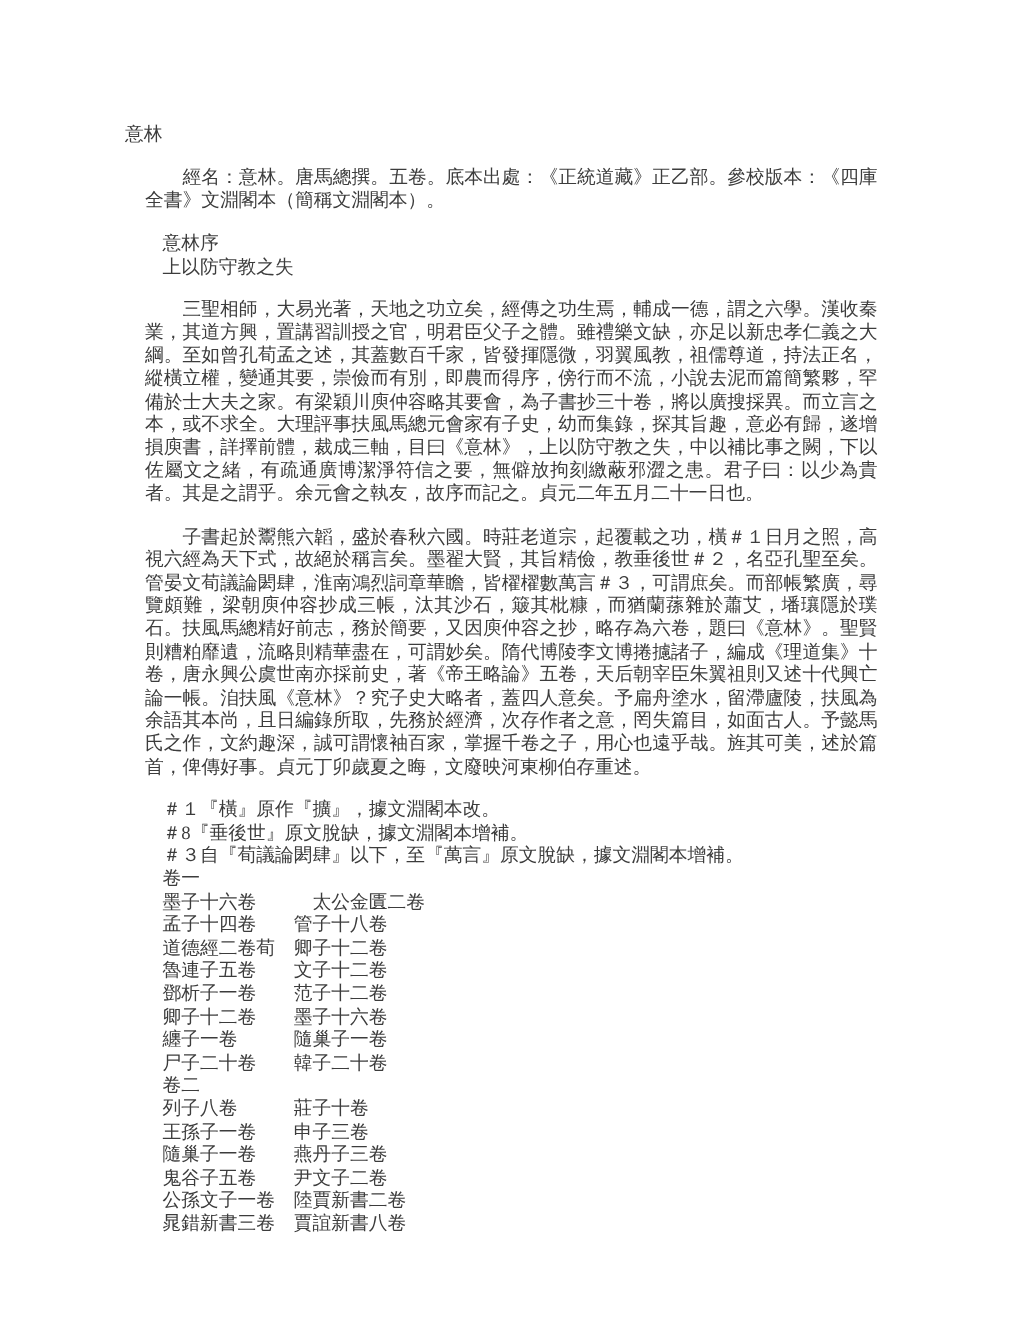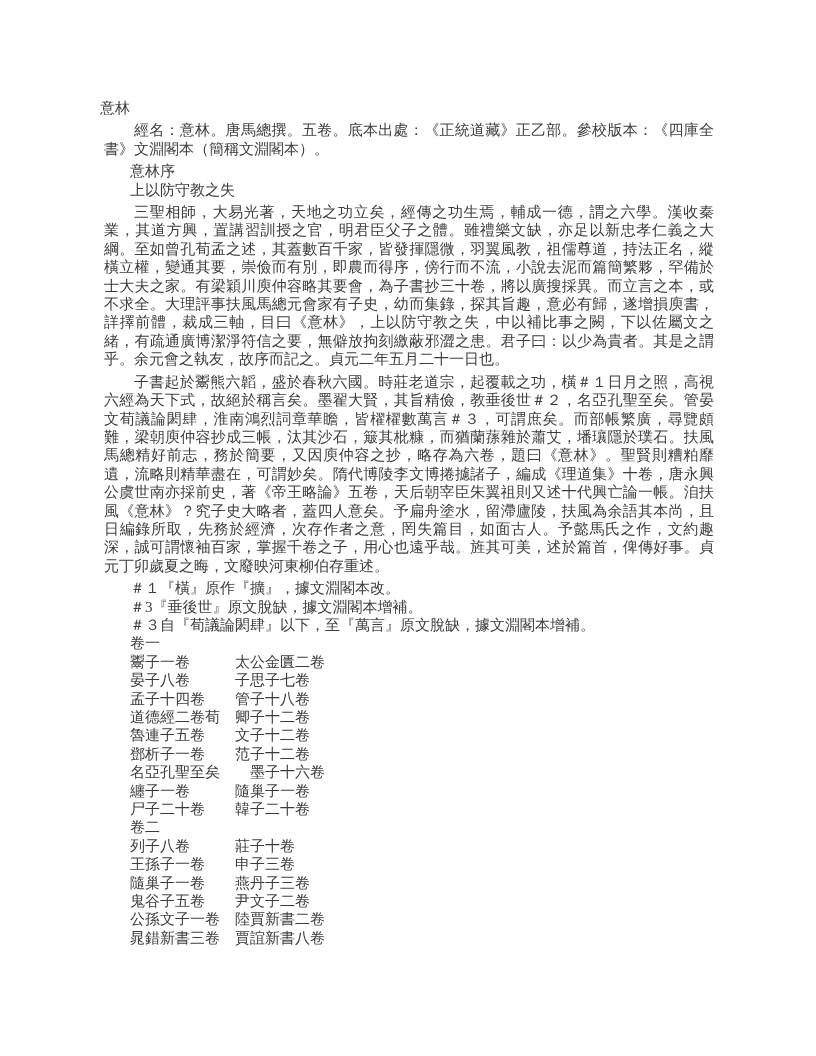--- a/index.html
+++ b/index.html
@@ -26,21 +26,21 @@
     text-align: justify;
     text-justify: inter-character;
   }
   .line {
     margin: 0;
   }
   .indent {
     text-indent: 2em;
   }
   .para {
-    margin: 4px;
+    margin: 16px;
     text-indent: 2em;
   }
 </style>
 </head>
 <body>
 
 <div class="doc-page">
   <div class="text-block">
 
     <div class="line">意林</div>
@@ -49,35 +49,34 @@
 
     <div class="line indent">意林序</div>
     <div class="line indent">上以防守教之失</div>
 
     <p class="para">三聖相師，大易光著，天地之功立矣，經傳之功生焉，輔成一德，謂之六學。漢收秦業，其道方興，置講習訓授之官，明君臣父子之體。雖禮樂文缺，亦足以新忠孝仁義之大綱。至如曾孔荀孟之述，其蓋數百千家，皆發揮隱微，羽翼風教，祖儒尊道，持法正名，縱橫立權，變通其要，崇儉而有別，即農而得序，傍行而不流，小說去泥而篇簡繁夥，罕備於士大夫之家。有梁穎川庾仲容略其要會，為子書抄三十卷，將以廣搜採異。而立言之本，或不求全。大理評事扶風馬總元會家有子史，幼而集錄，探其旨趣，意必有歸，遂增損庾書，詳擇前體，裁成三軸，目曰《意林》，上以防守教之失，中以補比事之闕，下以佐屬文之緒，有疏通廣博潔淨符信之要，無僻放拘刻繳蔽邪澀之患。君子曰：以少為貴者。其是之謂乎。余元會之執友，故序而記之。貞元二年五月二十一日也。</p>
 
     <p class="para">子書起於鬻熊六韜，盛於春秋六國。時莊老道宗，起覆載之功，橫＃１日月之照，高視六經為天下式，故絕於稱言矣。墨翟大賢，其旨精儉，教垂後世＃２，名亞孔聖至矣。管晏文荀議論閎肆，淮南鴻烈詞章華瞻，皆櫂櫂數萬言＃３，可謂庶矣。而部帳繁廣，尋覽頗難，梁朝庾仲容抄成三帳，汰其沙石，簸其枇糠，而猶蘭蓀雜於蕭艾，墦瓖隱於璞石。扶風馬總精好前志，務於簡要，又因庾仲容之抄，略存為六卷，題曰《意林》。聖賢則糟粕靡遺，流略則精華盡在，可謂妙矣。隋代博陵李文博捲攄諸子，編成《理道集》十卷，唐永興公虞世南亦採前史，著《帝王略論》五卷，天后朝宰臣朱翼祖則又述十代興亡論一帳。洎扶風《意林》？究子史大略者，蓋四人意矣。予扁舟塗水，留滯廬陵，扶風為余語其本尚，且日編錄所取，先務於經濟，次存作者之意，罔失篇目，如面古人。予懿馬氏之作，文約趣深，誠可謂懷袖百家，掌握千卷之子，用心也遠乎哉。旌其可美，述於篇首，俾傳好事。貞元丁卯歲夏之晦，文廢映河東柳伯存重述。</p>
 
     <div>
         <div class="line indent">＃１『橫』原作『擴』，據文淵閣本改。</div>
-        <div class="line indent">＃3『垂後世』原文脫缺，據文淵閣本增補。</div>
+        <div class="line indent">＃8『垂後世』原文脫缺，據文淵閣本增補。</div>
         <div class="line indent">＃３自『荀議論閎肆』以下，至『萬言』原文脫缺，據文淵閣本增補。</div>
       </div>
 
 
     <div>
       <div class="line indent">卷一</div>
       <div>
-          <div class="line indent">鬻子一卷　　　太公金匱二卷</div>
-          <div class="line indent">晏子八卷　　　子思子七卷</div>
+          <div class="line indent">墨子十六卷　　　太公金匱二卷</div>
           <div class="line indent">孟子十四卷　　管子十八卷</div>
           <div class="line indent">道德經二卷荀　卿子十二卷</div>
           <div class="line indent">魯連子五卷　　文子十二卷</div>
           <div class="line indent">鄧析子一卷　　范子十二卷</div>
-          <div class="line indent">名亞孔聖至矣　　墨子十六卷</div>
+          <div class="line indent">卿子十二卷　　墨子十六卷</div>
           <div class="line indent">纏子一卷　　　隨巢子一卷</div>
           <div class="line indent">尸子二十卷　　韓子二十卷</div>
         </div>
     </div>
 
     <div>
       <div class="line indent">卷二</div>
       <div>
           <div class="line indent">列子八卷　　　莊子十卷</div>
           <div class="line indent">王孫子一卷　　申子三卷</div>

